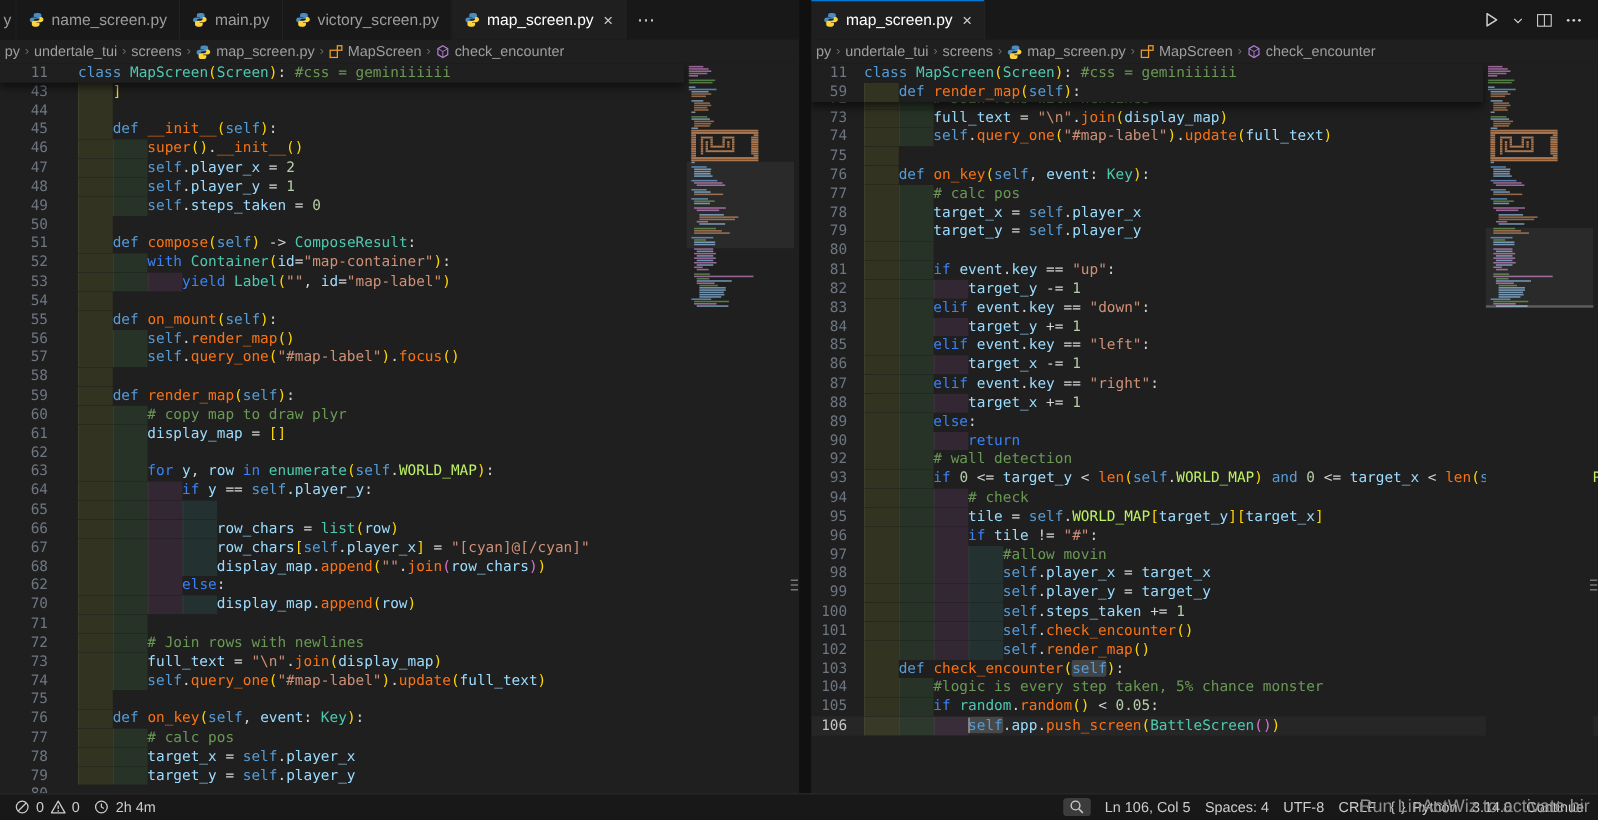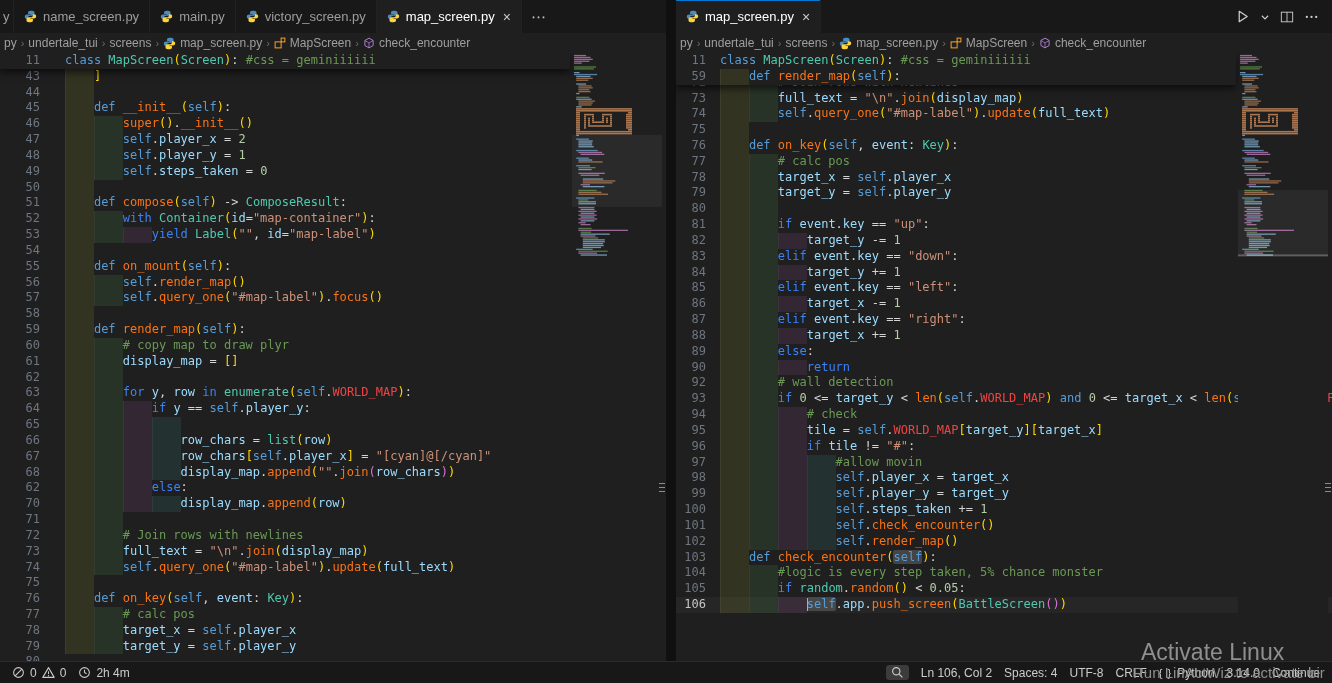--- a/index.html
+++ b/index.html
@@ -40,21 +40,21 @@
   .row.cur{background:rgba(255,255,255,.035)}
   .row.cur .ln{color:#c6c6c6}
   .tint{position:absolute;top:0;bottom:0;width:4ch;border-left:1px solid rgba(255,255,255,.055)}
   .t0{background:rgba(255,255,64,.09)}
   .t1{background:rgba(127,255,127,.09)}
   .t2{background:rgba(255,127,255,.09)}
   .t3{background:rgba(79,236,236,.09)}
   .tk{position:relative;z-index:1}
   .tk-com{color:#6a9955}.tk-str{color:#ce9178}.tk-num{color:#b5cea8}
   .tk-ctrl{color:#3b82f6}.tk-kw{color:#569cd6}.tk-cls{color:#4ec9b0}
-  .tk-fn{color:#f97316}.tk-var{color:#9cdcfe}.tk-const{color:#ef4444}
+  .tk-fn{color:#f97316}.tk-var{color:#9cdcfe}.tk-const{color:#bef264}
   .tk-op,.tk-ws{color:#d4d4d4}
   .tk-b0{color:#ffd700}.tk-b1{color:#da70d6}
   .hl{background:rgba(98,101,103,.55);border-radius:2px}
   .cursor{position:absolute;width:1px;height:13px;top:1px;background:#aeafad;z-index:2}
   .sticky{position:absolute;top:0;left:0;right:96px;z-index:3;background:#1f1f1f;
           box-shadow:0 4px 7px rgba(0,0,0,.55)}
   .minimap{position:absolute;top:0;right:4px;width:90px;height:608px;z-index:2;cursor:pointer}
   .grip{position:absolute;right:1px;top:430px;width:7px;z-index:4;display:flex;
         flex-direction:column;gap:3px;align-items:center;cursor:pointer}
   .grip i{display:block;width:6px;height:1px;background:#8a8d8f}
@@ -661,21 +661,21 @@
           <span class="sb-box">
             <span style="display:inline-flex">
               <svg width="13" height="13" viewBox="0 0 16 16">
                 <circle cx="6.5" cy="6.5" r="4.5" fill="none" stroke="#cccccc" stroke-width="1.4"></circle>
                 <line x1="10" y1="10" x2="14" y2="14" stroke="#cccccc" stroke-width="1.6"></line>
               </svg>
             </span>
           </span>
         </div>
         <div class="sb-item">
-          <span>Ln 106, Col 2</span>
+          <span>Ln 106, Col 5</span>
         </div>
         <div class="sb-item">
           <span>Spaces: 4</span>
         </div>
         <div class="sb-item">
           <span>UTF-8</span>
         </div>
         <div class="sb-item">
           <span>CRLF</span>
         </div>
@@ -685,15 +685,14 @@
         </div>
         <div class="sb-item">
           <span>3.14.0</span>
         </div>
         <div class="sb-item">
           <span>Continue</span>
         </div>
       </div>
     </div>
 
-  <div class="wm1">Activate Linux</div>
   <div class="wm2">Run LinActWiz to activate bir</div>
 </div>
 
 </body></html>

